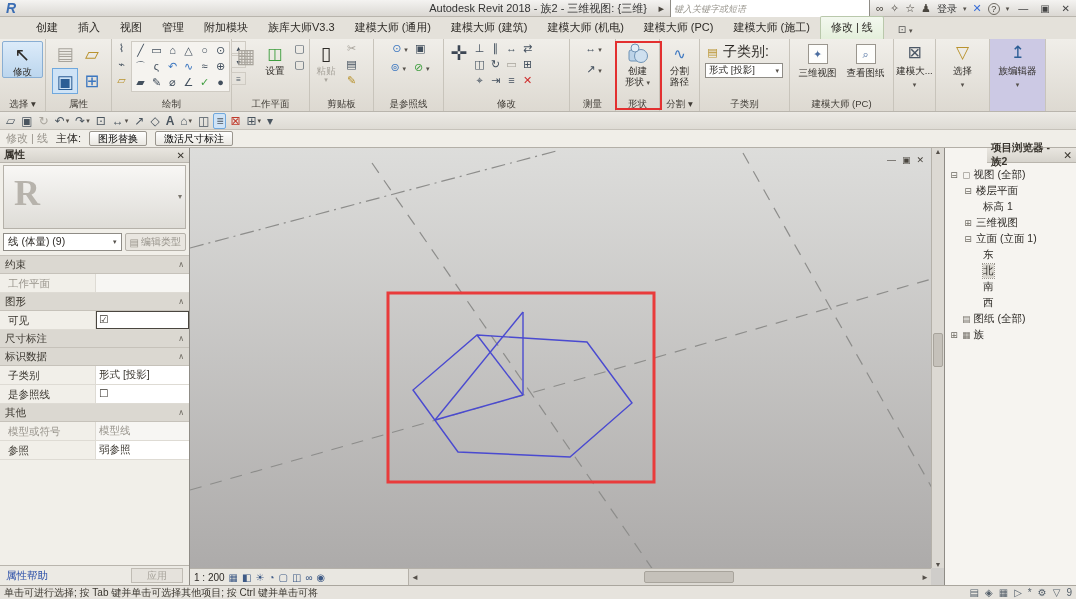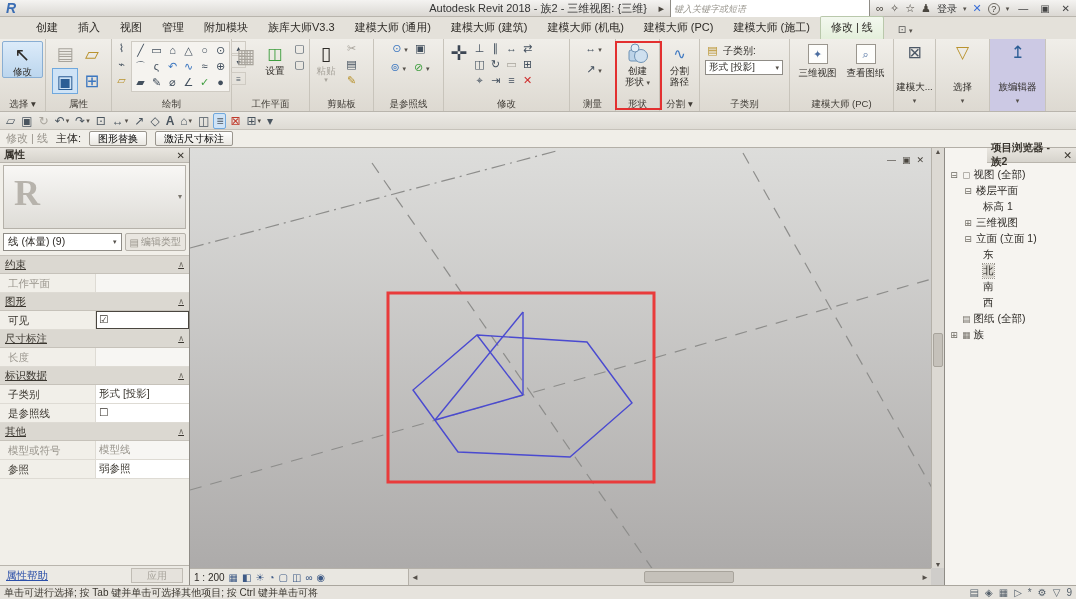--- a/index.html
+++ b/index.html
@@ -46,21 +46,21 @@
   .iconcol { display:flex; flex-direction:column; gap:1px; }
   .iconrow { display:flex; gap:1px; }
   .movebig { font-size:20px; color:#3c4654; width:26px; text-align:center; line-height:24px; font-weight:bold; }
   .subcat-box { width:78px; height:15px; background:#fff; border:1px solid #8f8c86; font-size:9.5px;
     display:flex; align-items:center; justify-content:space-between; padding:0 3px; margin-top:2px; }
   .sheetbtn { display:flex; flex-direction:column; align-items:center; width:48px; padding-top:3px; }
   .sheetbtn .bic { width:20px; height:20px; border:1px solid #9a968e; background:#fdfdfb; font-size:11px; line-height:18px; text-align:center; color:#4c6ea0; }
   .sheetbtn .btxt { font-size:9.5px; margin-top:3px; white-space:nowrap; }
   .collpanel { display:flex; flex-direction:column; align-items:center; justify-content:flex-start; padding-top:4px; }
   .collpanel .bic { font-size:17px; color:#4c5866; line-height:20px; }
-  .collpanel .btxt { font-size:9.5px; margin-top:18px; white-space:nowrap; }
+  .collpanel .btxt { font-size:9.5px; margin-top:2px; white-space:nowrap; }
   .collpanel .caret { margin-top:3px; }
   .lavender { background:#ccc9e4; }
   .redbox { position:absolute; left:615px; top:41px; width:47px; height:69px; border:2px solid #e33030; z-index:5; pointer-events:none; }
 
   
   .qatrow { position:absolute; left:0; top:112px; right:0; height:18px; background:linear-gradient(#eceae5,#dedbd4);
     display:flex; align-items:center; gap:2px; padding-left:4px; border-bottom:1px solid #c6c2ba; }
   .qat-it { display:flex; align-items:center; padding:0 2px; font-size:12px; color:#4a555f; height:16px; }
   .qat-it .caret { margin-left:1px; }
   .qat-hl { background:#cfe3f6; border:1px solid #70a8dd; border-radius:2px; }
@@ -82,33 +82,33 @@
   .p-preview { height:64px; margin:2px 3px 0; background:linear-gradient(#f8f7f5,#dedcd7); border:1px solid #b5b1a9; position:relative; }
   .bigR { position:absolute; left:10px; top:6px; font-size:36px; font-weight:bold; color:#b7b3ac; font-family:"Liberation Serif","DejaVu Serif",serif; }
   .p-prev-caret { position:absolute; right:3px; top:26px; font-size:8px; color:#7a766e; }
   .p-typerow { display:flex; gap:3px; padding:4px 3px; align-items:center; }
   .p-combo { flex:1; height:18px; background:#fff; border:1px solid #8f8c86; display:flex; align-items:center;
     justify-content:space-between; padding:0 4px; font-size:10.5px; }
   .p-edittype { height:18px; display:flex; align-items:center; gap:2px; font-size:10px; color:#9a968e;
     background:#e9e6e0; border:1px solid #b5b1a9; padding:0 4px; border-radius:2px; }
   .p-grid { border-top:1px solid #c6c2ba; }
   .p-sec { height:18px; background:#dbd8d1; border-bottom:1px solid #c6c2ba; display:flex; align-items:center;
-    justify-content:space-between; padding:0 5px; font-size:10.5px; color:#3a362f;text-decoration:underline; }
+    justify-content:space-between; padding:0 5px; font-size:10.5px; color:#3a362f; }
   .p-sec .col { font-size:8px; color:#6f6b63; }
   .p-row { height:19px; display:flex; border-bottom:1px solid #dedbd4; font-size:10.5px; }
   .p-k { width:96px; padding:3px 3px 0 8px; color:#3a362f; border-right:1px solid #dedbd4; white-space:nowrap; overflow:hidden; }
   .p-k.dim { color:#9a968e; }
   .p-v { flex:1; background:#fff; padding:2px 3px 0; color:#3a362f; position:relative; }
   .p-v.dim { color:#9a968e; background:#f7f6f3; }
   .chk-focus { position:absolute; inset:0; border:1px solid #4a463f; background:#fff; padding:1px 2px; }
   .v-btn { width:92%; height:14px; margin-top:1px; background:linear-gradient(#fff,#e5e2dc); border:1px solid #8f8c86;
     font-size:10px; line-height:12px; text-align:center; border-radius:2px; }
   .p-foot { position:absolute; left:0; right:0; bottom:0; height:20px; border-top:1px solid #b9b5ad;
     background:#eceae4; display:flex; align-items:center; justify-content:space-between; padding:0 6px; }
-  .p-help { color:#2b4fa8; text-decoration:underline; font-size:10.5px; }
+  .p-help { color:#2b4fa8; font-size:10.5px; }
   .p-apply { width:52px; height:15px; font-size:10px; color:#a8a49c; background:#e5e2dc; border:1px solid #c0bcb4; }
 
   
   .canvasarea { position:absolute; left:190px; top:0; width:755px; bottom:0; background:#cfcdca; border-right:1px solid #8f8c86; }
   #svghost { position:absolute; left:0; top:0; width:742px; height:420px; }
   .mdi { position:absolute; top:7px; right:20px; display:flex; gap:6px; font-size:9px; color:#4a463f; z-index:3; }
   .vscroll { position:absolute; right:0; top:0; width:13px; bottom:17px; background:#dcd9d3; border-left:1px solid #b5b1a9;
     display:flex; flex-direction:column; align-items:center; justify-content:space-between; font-size:7px; color:#55504a; }
   .vthumb { position:absolute; left:1px; right:1px; top:44%; height:34px; background:#c5c1ba; border:1px solid #a8a49c; border-radius:2px; }
   .bottomstrip { position:absolute; left:0; right:13px; bottom:0; height:17px; background:#e9e7e1; border-top:1px solid #b5b1a9; display:flex; }
@@ -349,21 +349,21 @@
           <span class="btxt">路径</span>
         </div>
       </div>
       <div class="plabel">分割 ▾</div>
     </div>
 
     <div class="panel" style="width:90px">
       <div class="pbody" style="flex-direction:column;padding:4px 5px 0">
         <div class="iconrow" style="align-items:center;gap:3px">
           <span class="g" style="color:#b9932e">▤</span>
-          <span style="font-size:10px">子类别:</span>
+          <span style="font-size:14px">子类别:</span>
         </div>
         <div class="subcat-box">
           <span>形式 [投影]</span>
           <span class="caret">▾</span>
         </div>
       </div>
       <div class="plabel">子类别</div>
     </div>
 
     <div class="panel" style="width:104px">
@@ -479,24 +479,20 @@
         <div class="p-row">
             <span class="p-k">可见</span>
             <span class="p-v">
               <span class="chk-focus">☑</span>
             </span>
           </div>
         <div class="p-sec">
             <span>尺寸标注</span>
             <span class="col">∧</span>
           </div>
-        <div class="p-row">
-            <span class="p-k dim">长度</span>
-            <span class="p-v dim"></span>
-          </div>
         <div class="p-sec">
             <span>标识数据</span>
             <span class="col">∧</span>
           </div>
         <div class="p-row">
             <span class="p-k">子类别</span>
             <span class="p-v">形式 [投影]</span>
           </div>
         <div class="p-row">
             <span class="p-k">是参照线</span>

